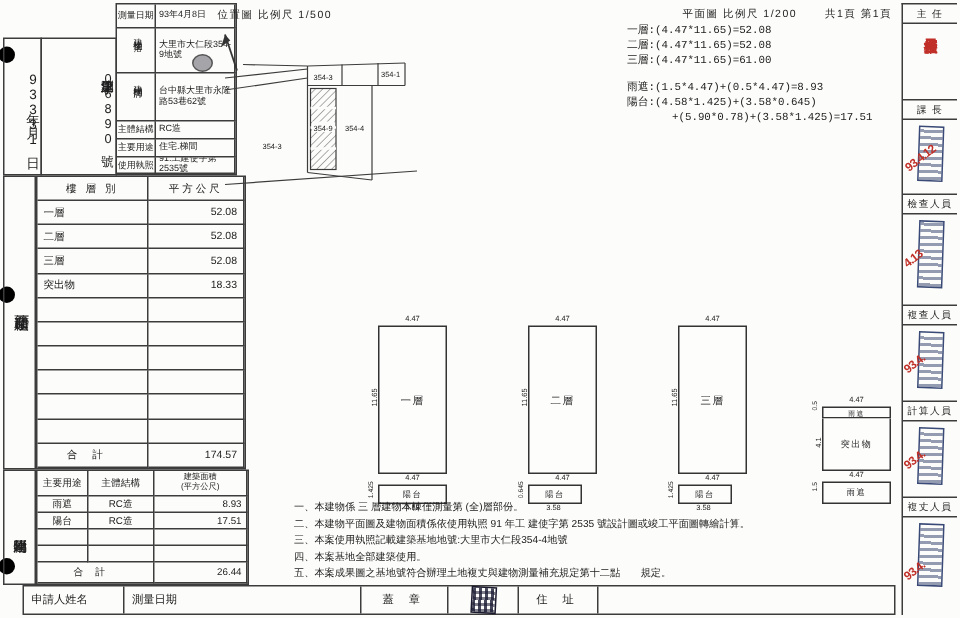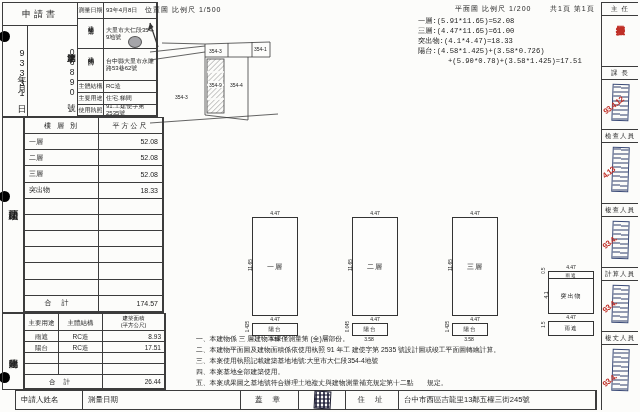--- a/index.html
+++ b/index.html
@@ -83,21 +83,20 @@
 </style>
 </head>
 <body>
 
 <div id="doc">
 
   <div class="hole" style="top:31px"></div>
   <div class="hole" style="top:191px"></div>
   <div class="hole" style="top:372px"></div>
 
-  <div class="abs cell" id="docTypeCell">申請書</div>
   <div class="abs cell vtext" id="rcDate">93年3月31日</div>
   <div class="abs cell vtext" id="rcNum">里測建字第06890號</div>
 
   <div class="abs" id="survey">
     <div>測量日期</div>
     <div>93年4月8日</div>
     <div>
         <span class="vlr lbl2">建物坐落</span>
       </div>
     <div>大里市大仁段354-9地號</div>
@@ -208,24 +207,25 @@
     </g>
   </svg>
 
   <div class="abs mapHdr" style="left:455px;top:4px">
     <span>平面圖</span>
     <span>比例尺 1/200</span>
   </div>
   <div class="abs mapHdr" style="left:550px;top:4px">共1頁 第1頁</div>
 
   <div class="abs" id="calc">
-    <div>一層:(5.91*11.65)=52.08</div>
+    <div>一層:(4.47*11.65)=52.08</div>
+    <div>二層:(4.47*11.65)=52.08</div>
     <div>三層:(4.47*11.65)=61.00</div>
-    <div>突出物:(4.1*4.47)=18.33</div>
-    <div>陽台:(4.58*1.425)+(3.58*0.726)</div>
+    <div class="gap">雨遮:(1.5*4.47)+(0.5*4.47)=8.93</div>
+    <div>陽台:(4.58*1.425)+(3.58*0.645)</div>
     <div class="ind">+(5.90*0.78)+(3.58*1.425)=17.51</div>
   </div>
 
   <div class="plan" style="left:252px;top:210px">
     <div class="dim dtop">4.47</div>
     <div class="prect" style="height:97px">
       <span class="dim dside">11.65</span>
       <span class="plabel">一層</span>
     </div>
     <div class="dim dmid">4.47</div>
@@ -290,21 +290,20 @@
   </div>
 
   <div class="abs" id="applicant">
     <div>申請人姓名</div>
     <div>測量日期</div>
     <div class="ctr">蓋 章</div>
     <div>
         <div class="sealSq"></div>
       </div>
     <div class="ctr">住 址</div>
-    <div>台中市西區吉龍里13鄰五權三街245號</div>
   </div>
 
   <div class="abs" id="approval">
     <div class="roleHd">主 任</div>
     <div class="stampBox" style="height:50px">
       <div class="rnote">授權二層決行</div>
     </div>
     <div class="roleHd">課 長</div>
     <div class="stampBox" style="height:49px">
       <div class="seal"></div>

